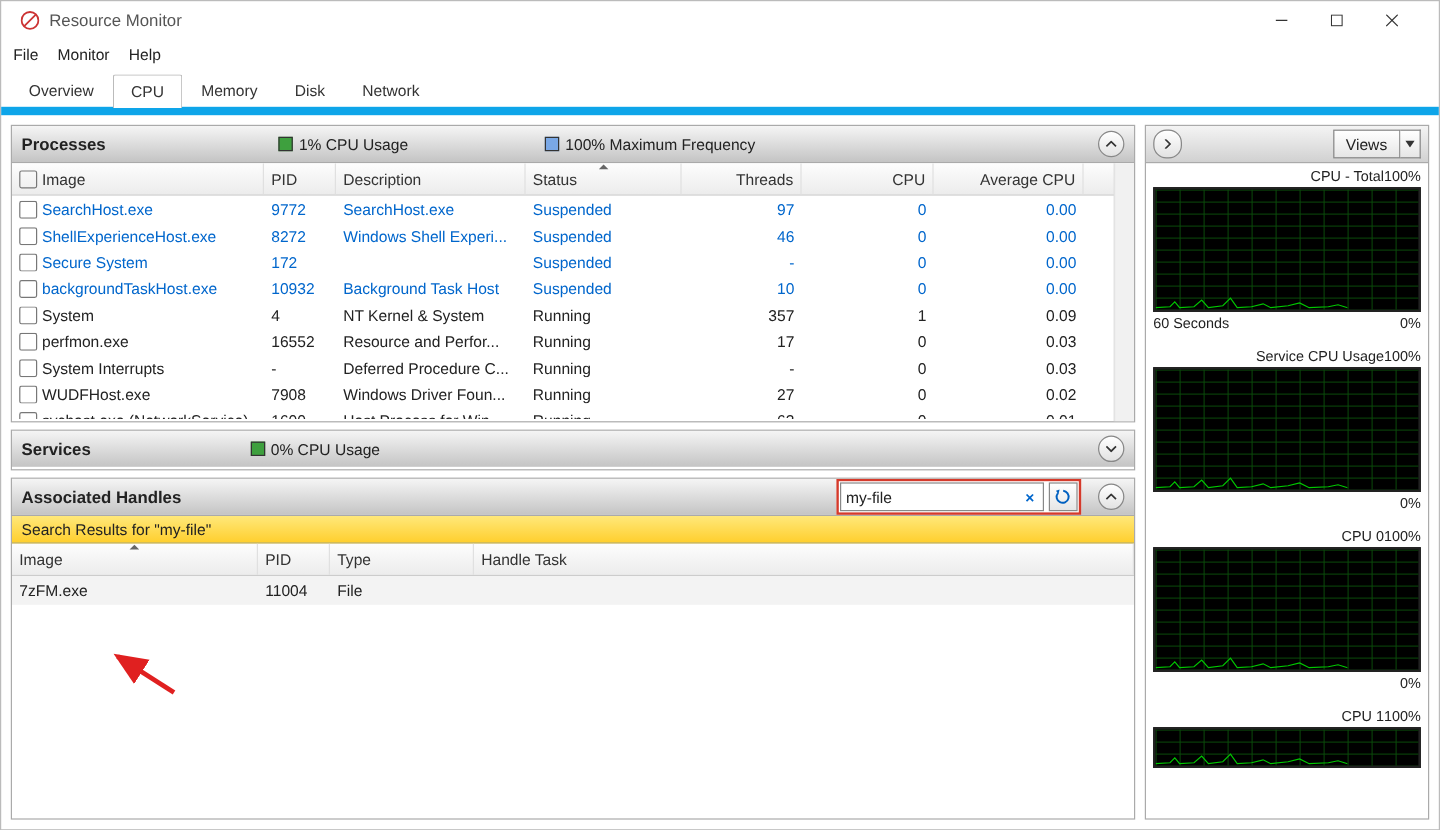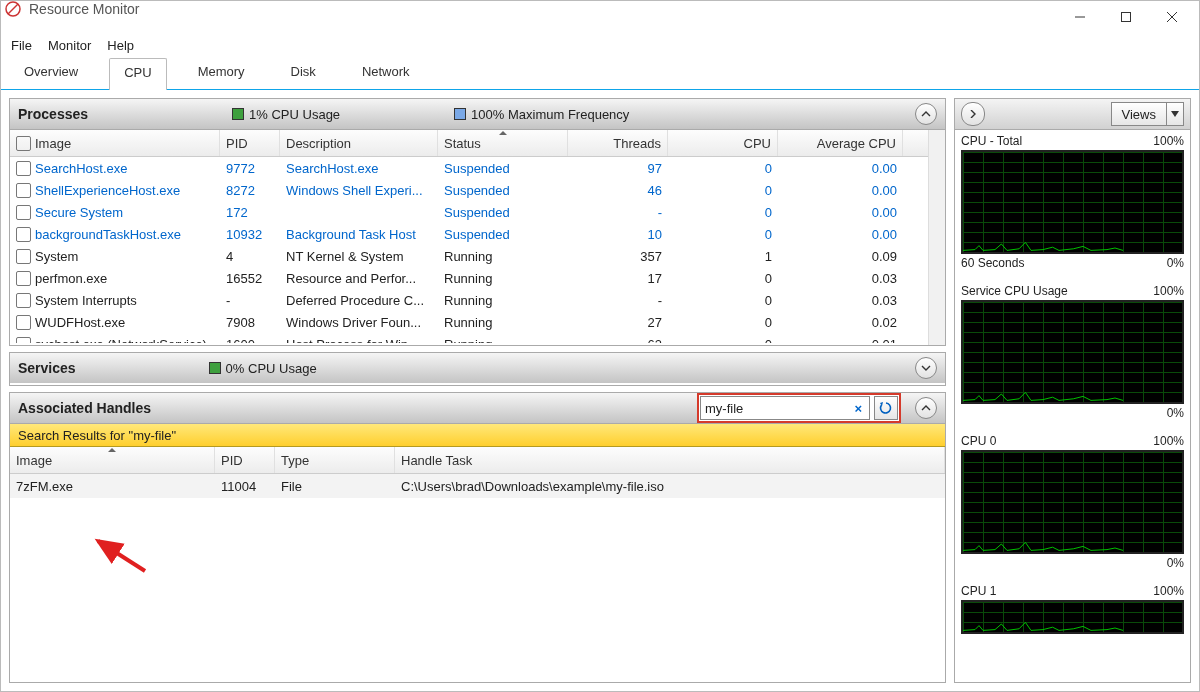--- a/index.html
+++ b/index.html
@@ -1,24 +1,24 @@
 <!DOCTYPE html>
 <html><head>
 <meta charset="utf-8">
 <style>
 html,body{margin:0;padding:0;font-family:"Segoe UI",Tahoma,sans-serif;font-size:13px;color:#222;background:#fff;overflow:hidden}
 .window{width:1200px;height:692px;border:1px solid #bbb;box-sizing:border-box;display:flex;flex-direction:column;background:#fff}
-.titlebar{height:32px;display:flex;padding:0 4px;color:#555}
+.titlebar{height:32px;display:flex;align-items:center;padding:0 16px;color:#555}
 .titlebar .app-icon{width:16px;height:16px;margin-right:8px}
 .titlebar .title{flex:1;font-size:14px}
 .winctrl{width:46px;height:32px;display:flex;align-items:center;justify-content:center;color:#555}
 .winctrl svg{width:10px;height:10px}
 .menubar{height:24px;display:flex;align-items:center;gap:16px;padding:0 10px;font-size:13px;color:#222}
 .menubar span{cursor:default}
-.tabbar{height:32px;display:flex;padding:0 8px;border-bottom:1px solid #0ea5e9;gap:16px}
+.tabbar{height:32px;display:flex;align-items:flex-end;padding:0 8px;border-bottom:7px solid #0ea5e9;gap:1px}
 .tab{padding:6px 14px;border:1px solid transparent;border-bottom:none;border-radius:2px 2px 0 0;color:#333;cursor:default}
 .tab.active{background:#fff;border-color:#bbb;position:relative;top:1px}
 .body{flex:1;display:flex;gap:8px;padding:8px;overflow:hidden}
 .left{flex:1;display:flex;flex-direction:column;gap:6px;min-width:0}
 .right{width:235px;border:1px solid #aaa;display:flex;flex-direction:column}
 .panel{border:1px solid #aaa;display:flex;flex-direction:column;overflow:hidden}
 .panel-header{height:30px;background:linear-gradient(#f5f5f5,#c4c4c4);display:flex;align-items:center;padding:0 8px;gap:14px;font-size:14px;border-bottom:1px solid #aaa}
 .panel-header .ptitle{font-weight:600}
 .panel-header .plabel{display:flex;align-items:center;gap:5px;font-size:13px;font-weight:400;color:#222}
 .sq{width:10px;height:10px;border:1px solid #333;display:inline-block}
@@ -54,21 +54,21 @@
 .search-x{color:#0066cc;font-weight:600;cursor:default;padding:0 3px}
 .search-btn{width:22px;height:22px;border:1px solid #888;background:linear-gradient(#fff,#e6e6e6);display:flex;align-items:center;justify-content:center}
 .yellow-bar{background:linear-gradient(#ffe87a,#ffcf2e);height:22px;display:flex;align-items:center;padding:0 8px;font-size:13px;border-bottom:1px solid #b59a20}
 .red-arrow{position:absolute;left:80px;top:62px;pointer-events:none}
 .right-top{height:30px;background:linear-gradient(#f4f4f4,#d1d1d1);display:flex;align-items:center;padding:0 6px;gap:8px;border-bottom:1px solid #aaa}
 .right-top .navbtn{width:22px;height:22px;border:1px solid #888;border-radius:11px;background:linear-gradient(#fff,#e2e2e2);display:flex;align-items:center;justify-content:center}
 .views-btn{height:22px;border:1px solid #888;background:linear-gradient(#fff,#e6e6e6);display:flex;align-items:center;padding:0 10px;font-size:13px}
 .views-arrow{width:16px;height:22px;border:1px solid #888;border-left:none;background:linear-gradient(#fff,#e6e6e6);display:flex;align-items:center;justify-content:center}
 .charts{flex:1;overflow-y:auto;padding:4px 6px}
 .chart-block{margin-bottom:14px}
-.chart-head{display:flex;justify-content:space-between;font-size:12px;color:#222;margin-bottom:0}
+.chart-head{display:flex;justify-content:flex-end;font-size:12px;color:#222;margin-bottom:0}
 .chart-box{height:100px;border:2px solid #222;background:#000;position:relative;margin:2px 0}
 .chart-grid{position:absolute;inset:0;background-image:
  linear-gradient(#0a4a0a 1px,transparent 1px),
  linear-gradient(90deg,#0a4a0a 1px,transparent 1px);
  background-size:20px 10px}
 .chart-line{position:absolute;left:0;right:0;bottom:0;height:16px}
 .chart-foot{display:flex;justify-content:space-between;font-size:12px;color:#222}
 .handles-body{flex:1;position:relative;background:#404040}
 .handles-row{display:flex;height:24px;align-items:center;background:#f3f3f3}
 .collapsed-panel .panel-header{border-bottom:none}
@@ -294,21 +294,20 @@
               </div>
             <div class="th c-pid">PID</div>
             <div class="th c-type">Type</div>
             <div class="th c-hname">Handle Task</div>
           </div>
           <div class="handles-body">
             <div class="handles-row">
               <div class="td c-img">7zFM.exe</div>
               <div class="td c-pid">11004</div>
               <div class="td c-type">File</div>
-              <div class="td c-hname">C:\Users\brad\Downloads\example\my-file.iso</div>
             </div>
             <svg class="red-arrow" width="70" height="40">
               <defs>
                   <marker id="ah" markerWidth="8" markerHeight="8" refX="6" refY="3" orient="auto">
                     <polygon points="0,0 7,3 0,6" fill="#e02020"></polygon>
                   </marker>
                 </defs>
               <line x1="55" y1="35" x2="8" y2="5" stroke="#e02020" stroke-width="4" marker-end="url(#ah)"></line>
             </svg>
           </div>

